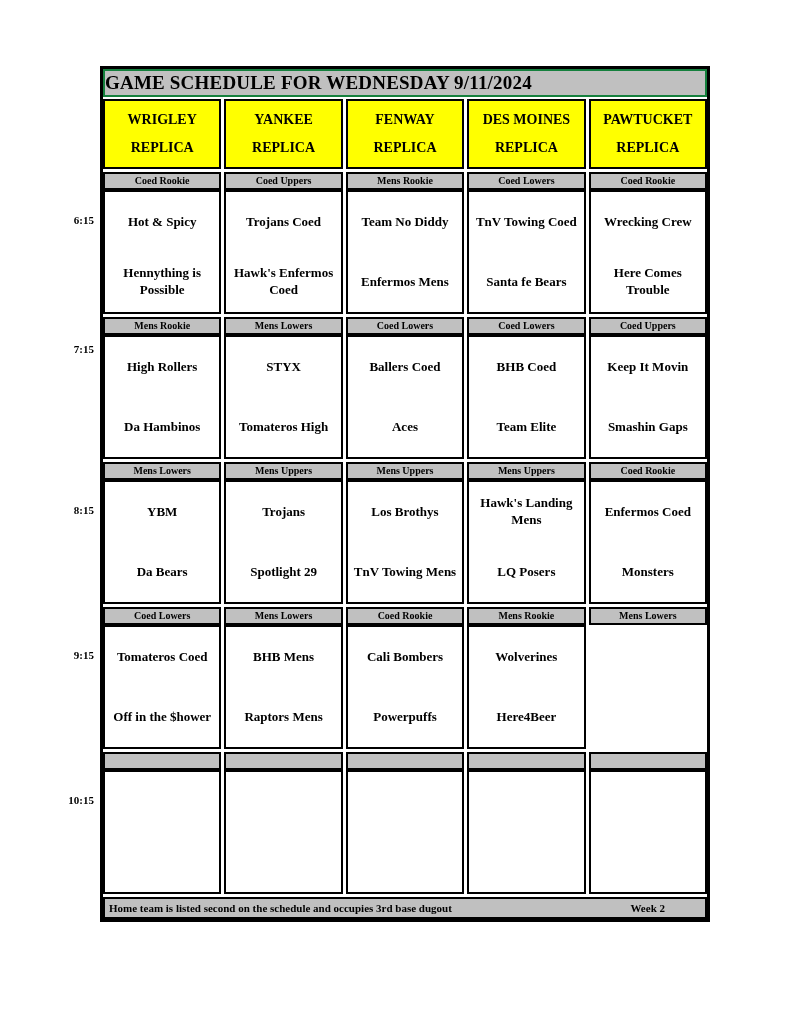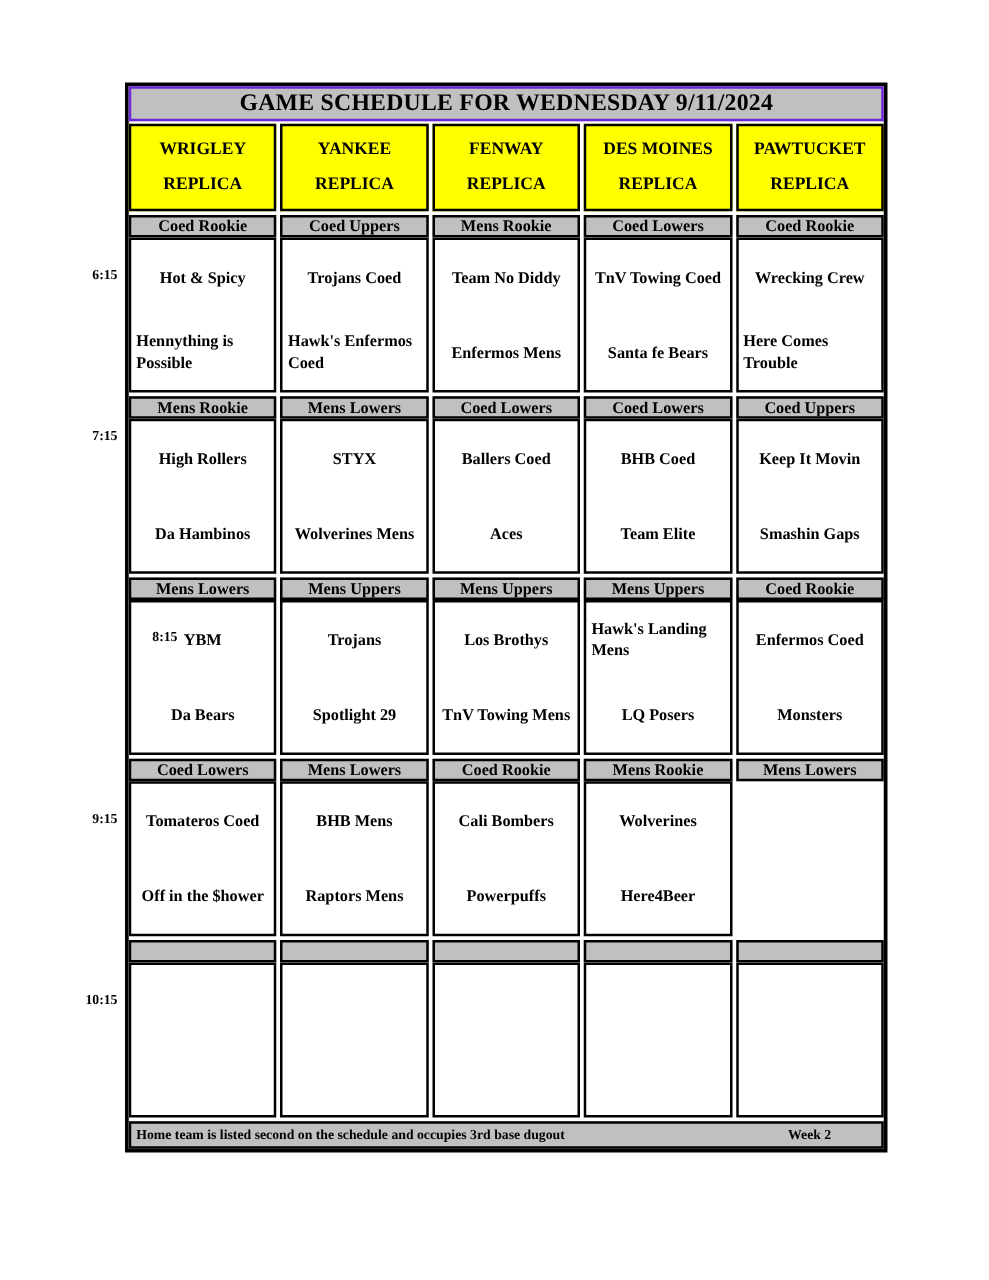--- a/index.html
+++ b/index.html
@@ -17,24 +17,23 @@
     position: absolute;
     left: 100px;
     top: 66px;
     width: 610px;
     box-sizing: border-box;
     border: 3px solid #000;
     background: #ffffff;
   }
   .title-row {
     background: var(--bar, #c0c0c0);
-    border: 2px solid #6d28d9;
+    border: 2px solid #15803d;
     height: 24px;
     line-height: 24px;
-    text-align: center;
     font-size: 19px;
     letter-spacing: 0.2px;
   }
   .grid-row {
     display: grid;
     grid-template-columns: repeat(5, 1fr);
     column-gap: 3px;
   }
   .header-row { margin-top: 2px; }
   .field-header {
@@ -48,36 +47,36 @@
     text-align: left;
     font-size: 14px;
   }
   .division-row { margin-top: 3px; }
   .division {
     background: var(--bar, #c0c0c0);
     border: 2px solid #000;
     height: 14px;
     line-height: 14px;
     text-align: center;
-    font-size: 13px;
+    font-size: 10px;
     overflow: hidden;
   }
   .game-cell {
     background: #ffffff;
     border: 2px solid #000;
     height: 120px;
     display: flex;
     flex-direction: column;
   }
   .team {
     flex: 1;
     display: flex;
     align-items: center;
     justify-content: center;
-    text-align: left;
+    text-align: center;
     font-size: 13px;
     line-height: 1.3;
     padding: 0 4px;
   }
   .footer-row {
     margin-top: 3px;
     background: var(--bar, #c0c0c0);
     border: 2px solid #000;
     height: 18px;
     line-height: 18px;
@@ -161,21 +160,21 @@
           <div class="division">Coed Lowers</div>
           <div class="division">Coed Uppers</div>
         </div>
         <div class="grid-row game-row">
           <div class="game-cell">
             <div class="team">High Rollers</div>
             <div class="team">Da Hambinos</div>
           </div>
           <div class="game-cell">
             <div class="team">STYX</div>
-            <div class="team">Wolverines Mens</div>
+            <div class="team">Tomateros High</div>
           </div>
           <div class="game-cell">
             <div class="team">Ballers Coed</div>
             <div class="team">Aces</div>
           </div>
           <div class="game-cell">
             <div class="team">BHB Coed</div>
             <div class="team">Team Elite</div>
           </div>
           <div class="game-cell">
@@ -267,16 +266,16 @@
           </div>
         </div>
       </div>
     <div class="footer-row">
       <span>Home team is listed second on the schedule and occupies 3rd base dugout</span>
       <span>Week 2</span>
     </div>
   </div>
 <div class="time-label" style="top: 213px;">6:15</div>
     <div class="time-label" style="top: 342px;">7:15</div>
-    <div class="time-label" style="top: 503px; padding-left: 48px;">8:15</div>
+    <div class="time-label" style="top: 503px;">8:15</div>
     <div class="time-label" style="top: 648px; font-family: Liberation Serif, serif;">9:15</div>
     <div class="time-label" style="top: 793px;">10:15</div>
   </div>
 
 </body></html>

